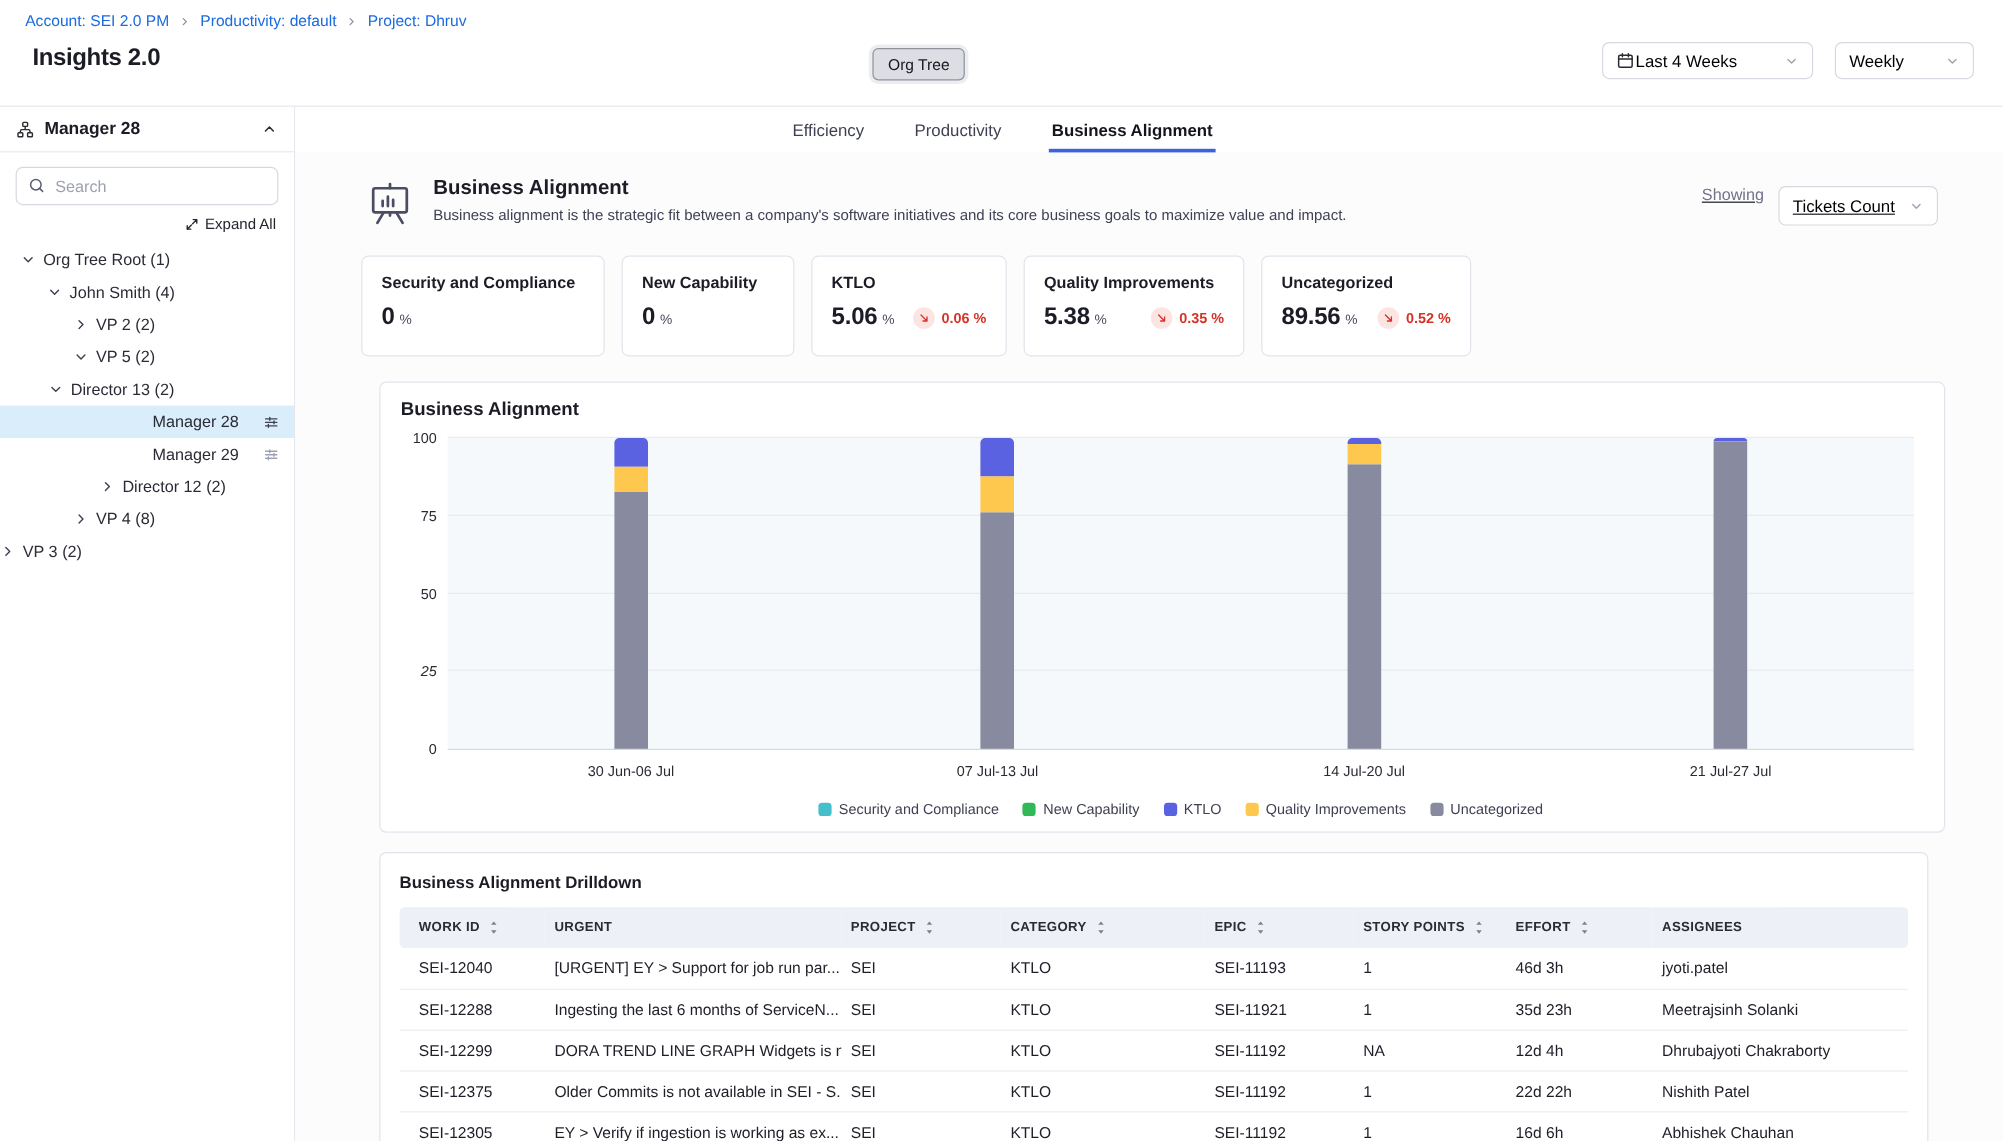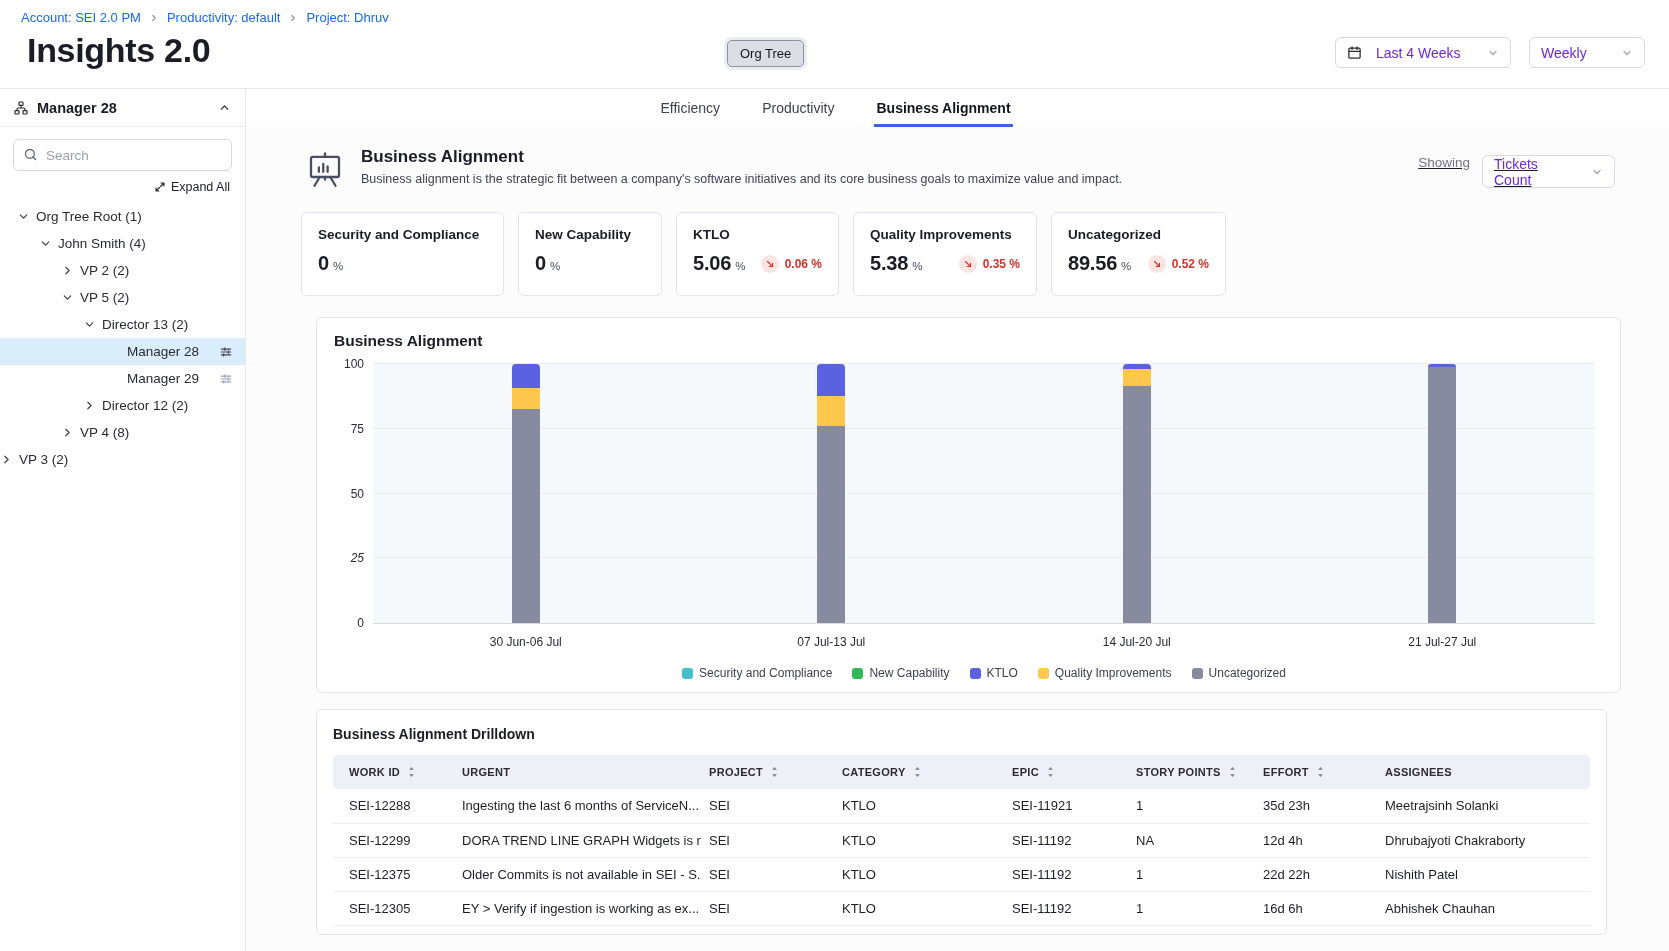--- a/index.html
+++ b/index.html
@@ -5,27 +5,27 @@
   * { margin:0; padding:0; box-sizing:border-box; }
   html,body { width:1669px; height:951px; overflow:hidden; background:#fff;
     font-family:"Liberation Sans", sans-serif; color:#1b1c26; }
 
   
   .topbar { height:89px; border-bottom:1px solid #e6e7ee; position:relative; background:#fff; }
   .crumbs { display:flex; align-items:center; gap:8px; padding:10px 0 0 21px; font-size:13px; }
   .crumb { color:#1a6be0; cursor:pointer; text-decoration:none; }
   .crumb-sep { color:#8b8e9f; display:inline-flex; }
   .title-row { display:flex; align-items:center; padding:6px 24px 0 27px; }
-  .h1 { font-size:34px; font-weight:700; letter-spacing:-.3px; }
+  .h1 { font-size:20px; font-weight:700; letter-spacing:-.3px; }
   .orgtree-btn { position:absolute; left:727px; top:40px; background:#dcdee4; border:1px solid #8f919c;
     border-radius:5px; box-shadow:0 0 0 3px #ecedf1; padding:5px 12px; font-size:13px; color:#17181f;
     font-family:inherit; cursor:pointer; }
   .top-controls { margin-left:auto; display:flex; gap:18px; padding-top:4px; }
-  .select { display:flex; align-items:center; gap:14px; background:#fff; border:1px solid #d7d9e2;
-    border-radius:6px; height:31px; padding:0 11px; font-size:14px; font-weight:500; color:#6d28d9; cursor:pointer; }
+  .select { display:flex; align-items:center; gap:1px; background:#fff; border:1px solid #d7d9e2;
+    border-radius:6px; height:31px; padding:0 11px; font-size:14px; font-weight:500; color:#000000; cursor:pointer; }
   .select .chev { margin-left:auto; display:inline-flex; }
   .select.daterange { width:176px; }
   .select.granularity { width:116px; }
 
   
   .layout { display:flex; height:862px; }
   .sidebar { width:246px; border-right:1px solid #e6e7ee; background:#fff; flex:none; }
   .content { flex:1; display:flex; flex-direction:column; background:#fcfcfd; overflow:hidden; }
 
   
@@ -223,21 +223,21 @@
           <span class="tree-label">VP 2 (2)</span>
         </div>
         <div class="tree-row" style="padding-left: 61px;">
           <span class="tree-chev">
             <svg width="13" height="13" viewBox="0 0 24 24" fill="none" stroke="#3f4152" stroke-width="2.2" stroke-linecap="round" stroke-linejoin="round">
               <path d="M6 9l6 6 6-6"></path>
             </svg>
           </span>
           <span class="tree-label">VP 5 (2)</span>
         </div>
-        <div class="tree-row" style="padding-left: 83px; text-align: center;">
+        <div class="tree-row" style="padding-left: 40px; text-align: center;">
           <span class="tree-chev">
             <svg width="13" height="13" viewBox="0 0 24 24" fill="none" stroke="#3f4152" stroke-width="2.2" stroke-linecap="round" stroke-linejoin="round">
               <path d="M6 9l6 6 6-6"></path>
             </svg>
           </span>
           <span class="tree-label">Director 13 (2)</span>
         </div>
         <div class="tree-row selected" style="padding-left: 127px;">
           <span class="tree-label">Manager 28</span>
           <span class="tree-filter">
@@ -534,20 +534,30 @@
                 </th>
                 <th>
                   <span class="th-inner">
                     <span>ASSIGNEES</span>
                   </span>
                 </th>
               </tr>
             </thead>
           <tbody>
               <tr>
+                <td>SEI-12040</td>
+                <td>[URGENT] EY &gt; Support for job run par...</td>
+                <td>SEI</td>
+                <td>KTLO</td>
+                <td>SEI-11193</td>
+                <td>1</td>
+                <td>46d 3h</td>
+                <td>jyoti.patel</td>
+              </tr>
+              <tr>
                 <td>SEI-12288</td>
                 <td>Ingesting the last 6 months of ServiceN...</td>
                 <td>SEI</td>
                 <td>KTLO</td>
                 <td>SEI-11921</td>
                 <td>1</td>
                 <td>35d 23h</td>
                 <td>Meetrajsinh Solanki</td>
               </tr>
               <tr>

